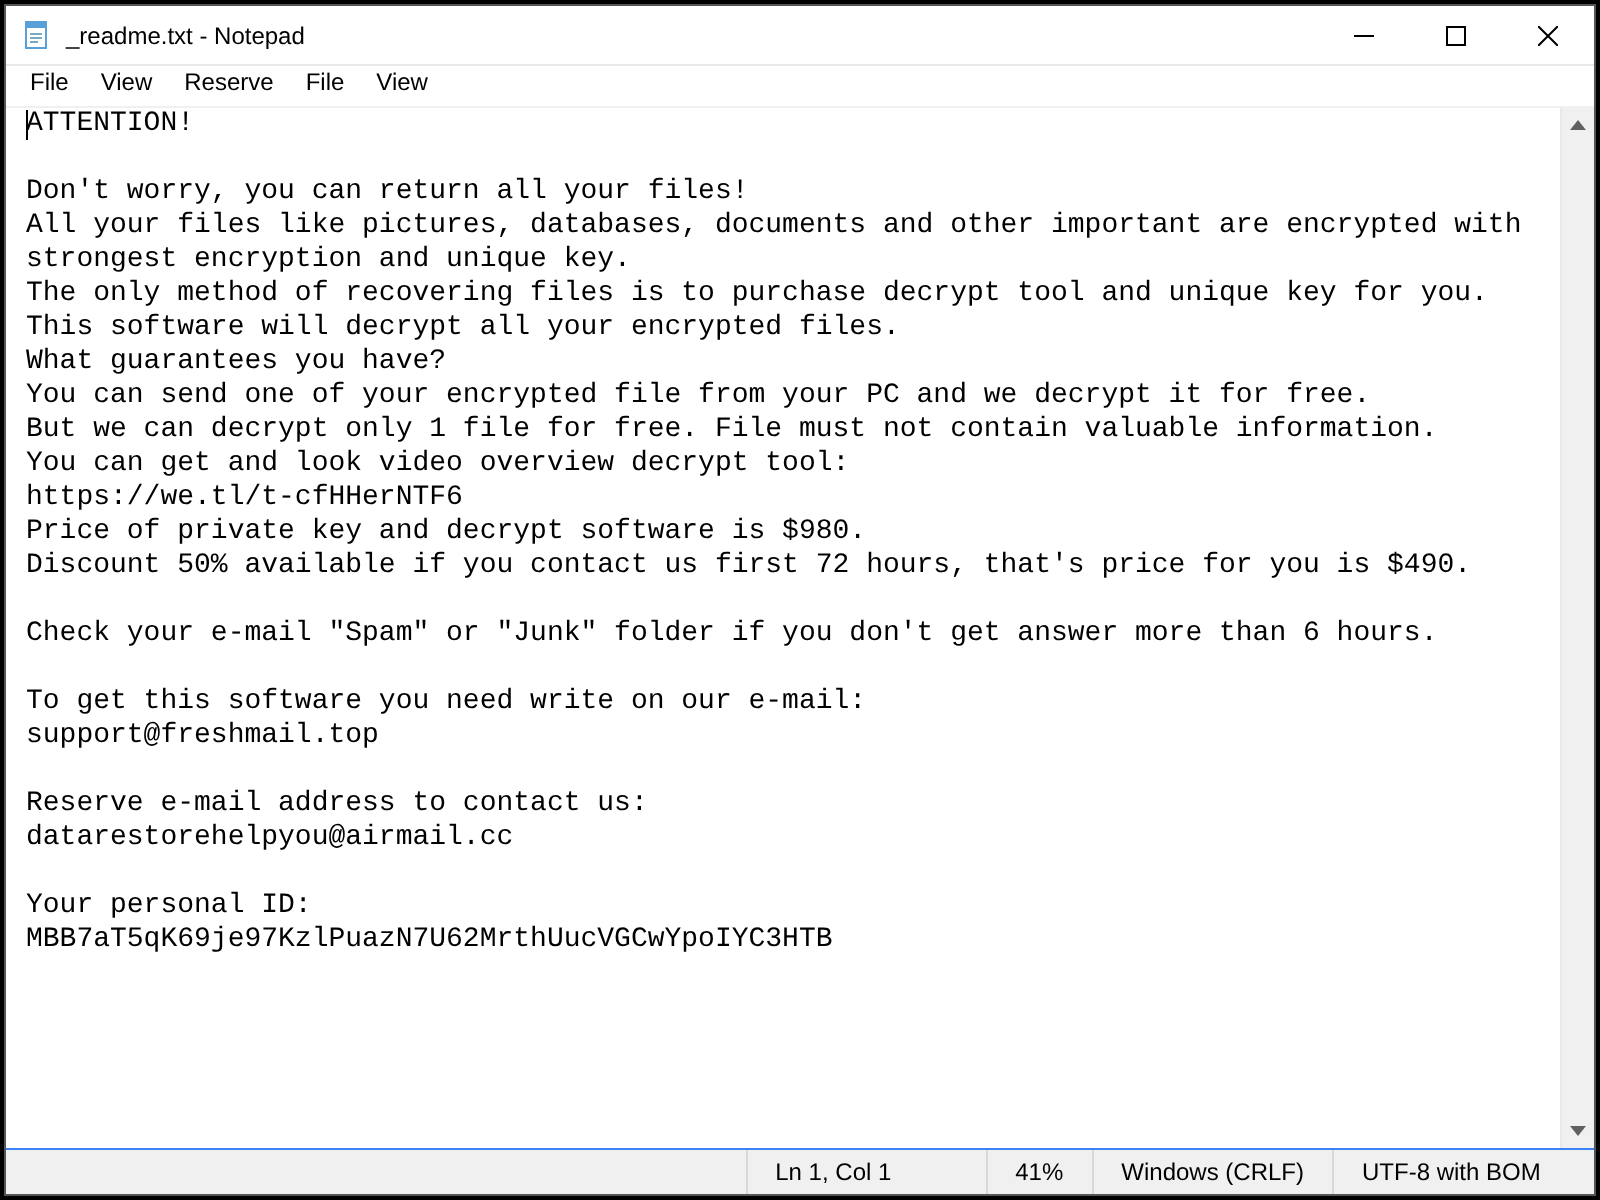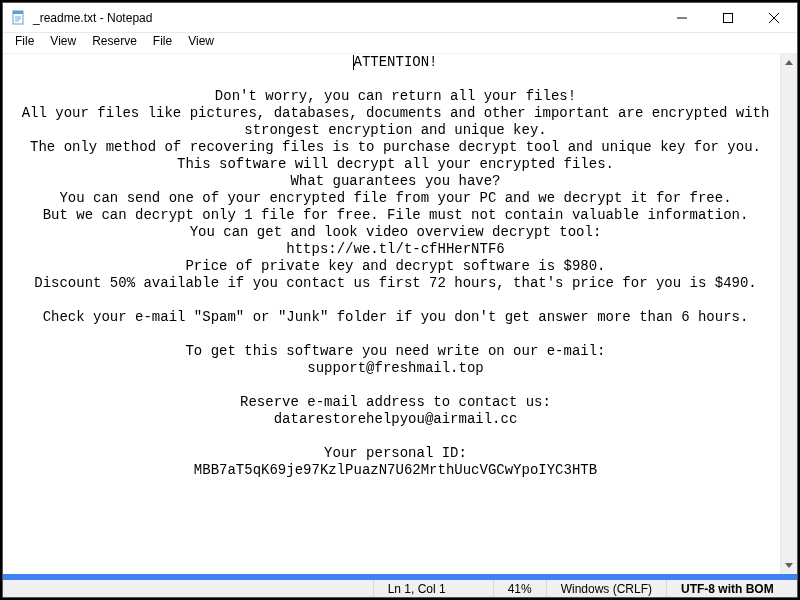--- a/index.html
+++ b/index.html
@@ -77,21 +77,20 @@
     .text-content {
       flex: 1;
       padding: 0 2px 0 10px;
       font-family: Consolas, "Courier New", monospace;
       font-size: 14px;
       line-height: 17px;
       white-space: pre-wrap;
       word-wrap: break-word;
       color: #000;
       overflow: hidden;
-      text-align: center;
     }
     .caret {
       display: inline-block;
       width: 1px;
       height: 15px;
       background: #000;
       vertical-align: text-bottom;
       margin-right: -1px;
     }
     .vscroll {
@@ -106,34 +105,34 @@
       display: flex;
       align-items: center;
       justify-content: center;
       color: #606060;
       font-size: 8px;
     }
     .scroll-track { flex: 1; }
     .statusbar {
       height: 23px;
       background: #f0f0f0;
-      border-top: 6px solid #3b82f6;
+      border-top: 1px solid #3b82f6;
       display: flex;
       align-items: stretch;
       font-size: 12px;
       color: #000;
     }
     .status-spacer { flex: 1; border-right: 1px solid #d8d8d8; }
     .status-cell {
       padding: 0 14px;
       display: flex;
       align-items: center;
       border-right: 1px solid #d8d8d8;
     }
-    .status-cell:last-child { border-right: none; font-weight: bold; }
+    .status-cell:last-child { border-right: none; }
   </style>
 </head>
 <body>
 
 <div class="window">
 
   <div class="titlebar">
     <span class="titlebar-icon">
       <svg viewBox="0 0 16 16">
         <rect x="2" y="1" width="10" height="13" fill="#fff" stroke="#5aa0d8" stroke-width="1"></rect>

